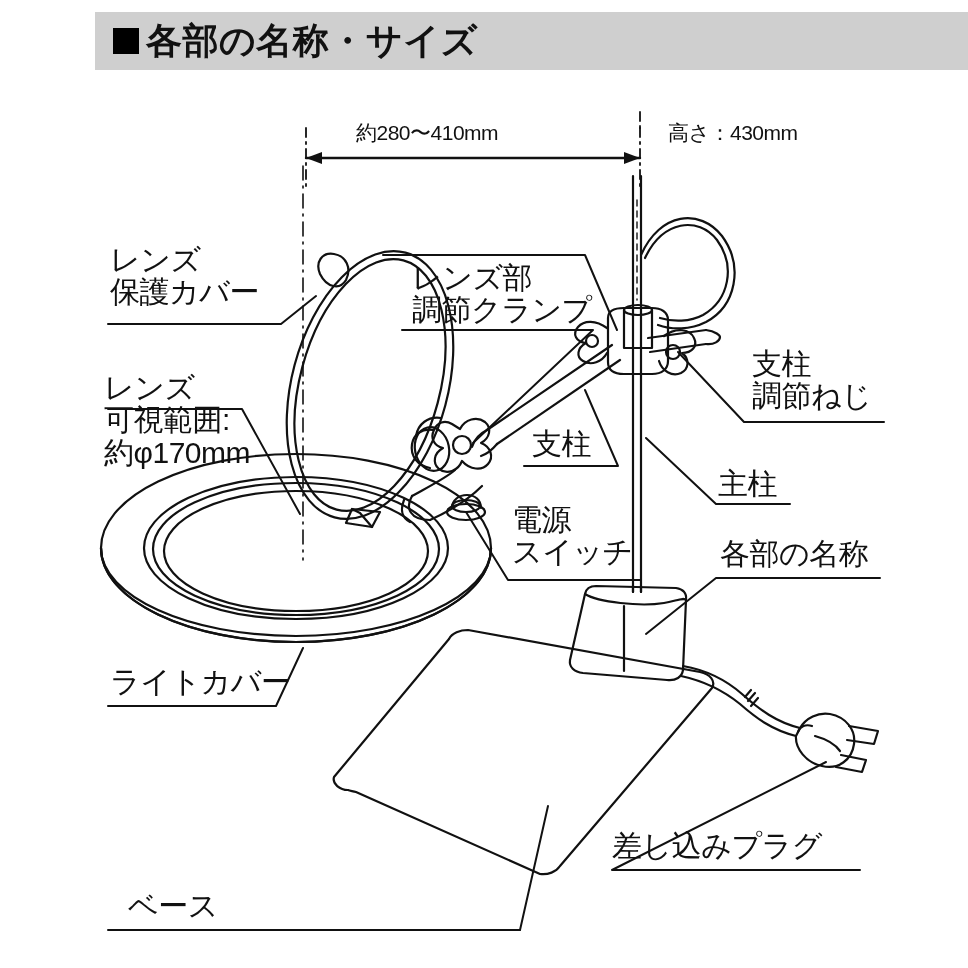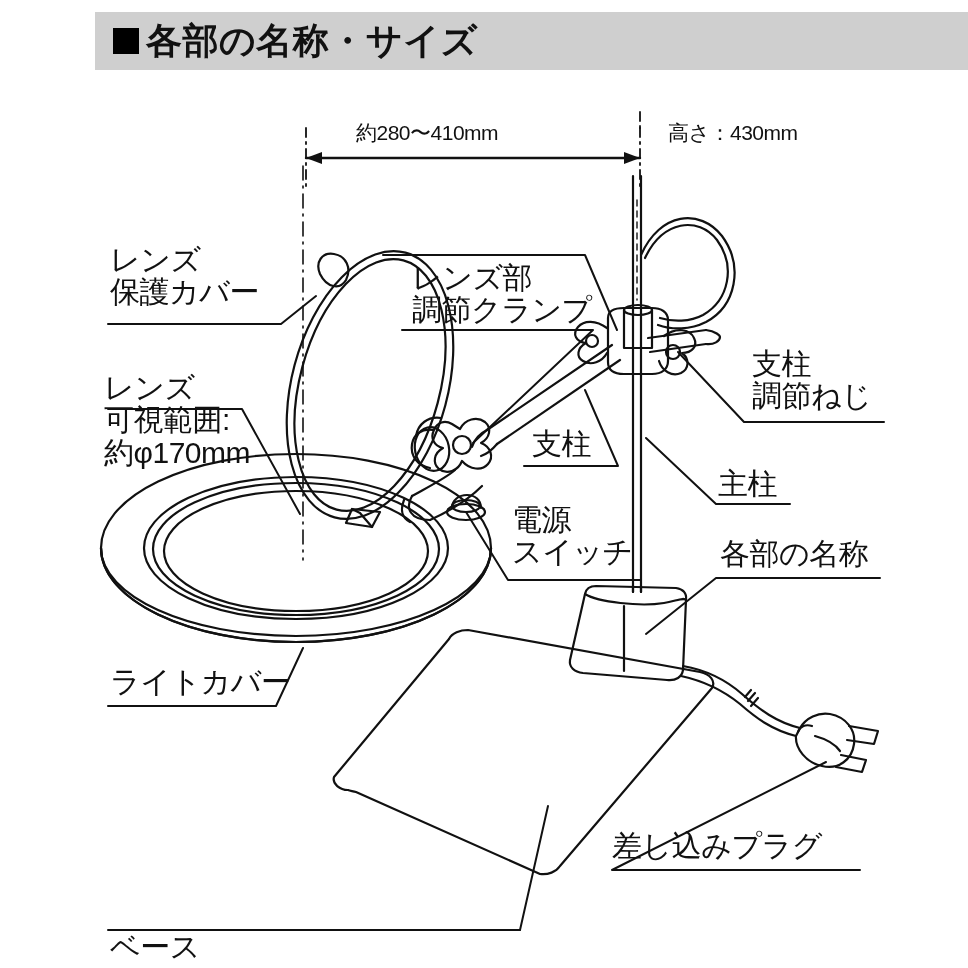--- a/index.html
+++ b/index.html
@@ -281,16 +281,16 @@
     <div>電源</div>
     <div>スイッチ</div>
   </div>
 
   <div class="label" style="left:720px; top:538px;">各部の名称</div>
 
   <div class="label" style="left:110px; top:666px;">ライトカバー</div>
 
   <div class="label" style="left:612px; top:830px;">差し込みプラグ</div>
 
-  <div class="label" style="left:110px; top:890px;margin-top:41px;">ベース</div>
+  <div class="label" style="left:128px; top:890px;">ベース</div>
 
 
 </div>
 
 </body></html>

